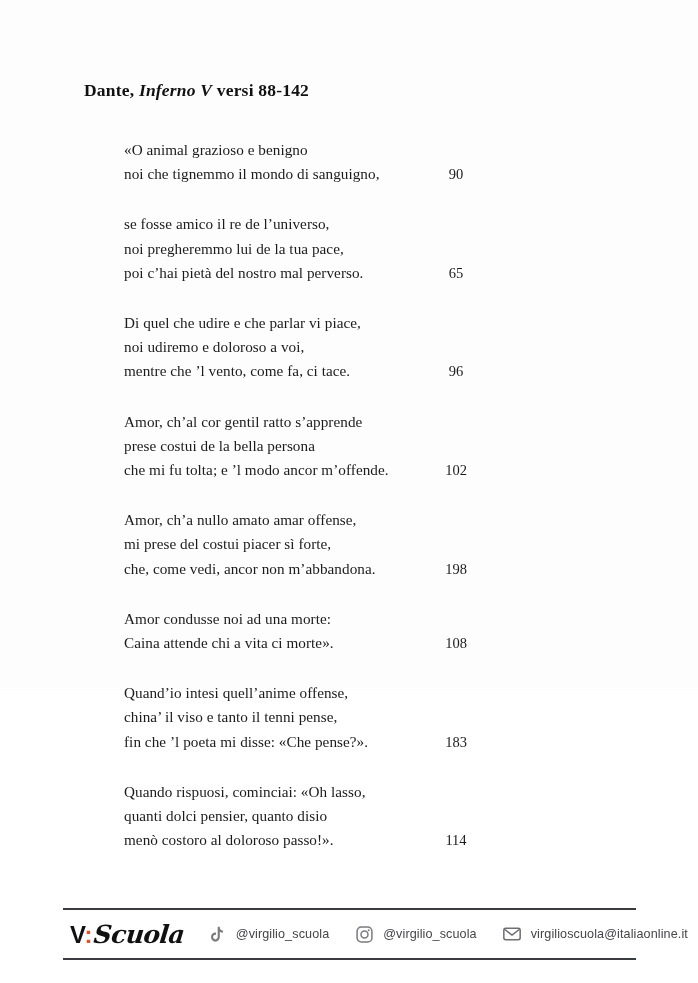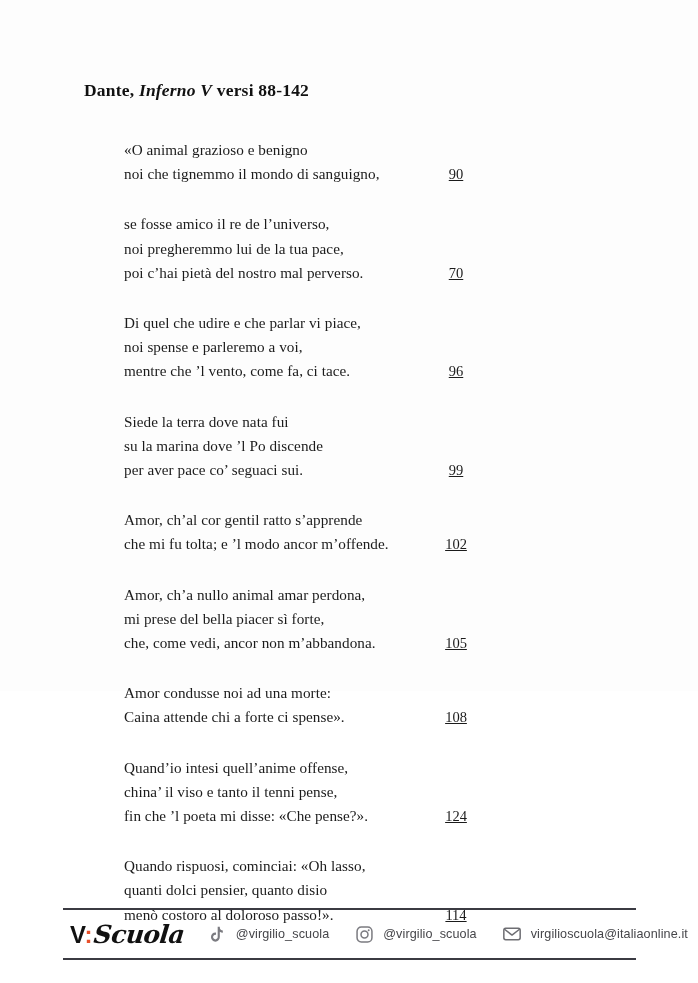--- a/index.html
+++ b/index.html
@@ -63,21 +63,20 @@
   .verse-num {
     position: absolute;
     left: 310px;
     width: 44px;
     text-align: center;
     bottom: 0px;
     font-family: "Liberation Serif", serif;
     font-size: 14.5px;
     line-height: 24.2px;
     color: #1b1b1b;
-    text-decoration: underline;
   }
 
   
   .footer {
     position: absolute;
     left: 63px;
     top: 908px;
     width: 573px;
   }
   .rule-top, .rule-bottom {
@@ -165,61 +164,56 @@
     <div class="tercet">
       <div class="verse">«O animal grazioso e benigno</div>
       <div class="verse">noi che tignemmo il mondo di sanguigno,</div>
       <div class="verse-num">90</div>
     </div>
 
     <div class="tercet">
       <div class="verse">se fosse amico il re de l’universo,</div>
       <div class="verse">noi pregheremmo lui de la tua pace,</div>
       <div class="verse">poi c’hai pietà del nostro mal perverso.</div>
-      <div class="verse-num">70</div>
+      <div class="verse-num">65</div>
     </div>
 
     <div class="tercet">
       <div class="verse">Di quel che udire e che parlar vi piace,</div>
-      <div class="verse">noi spense e parleremo a voi,</div>
+      <div class="verse">noi udiremo e doloroso a voi,</div>
       <div class="verse">mentre che ’l vento, come fa, ci tace.</div>
       <div class="verse-num">96</div>
     </div>
 
-    <div class="tercet">
-      <div class="verse">Siede la terra dove nata fui</div>
-      <div class="verse">su la marina dove ’l Po discende</div>
-      <div class="verse">per aver pace co’ seguaci sui.</div>
-      <div class="verse-num">99</div>
-    </div>
 
     <div class="tercet">
       <div class="verse">Amor, ch’al cor gentil ratto s’apprende</div>
+      <div class="verse">prese costui de la bella persona</div>
       <div class="verse">che mi fu tolta; e ’l modo ancor m’offende.</div>
       <div class="verse-num">102</div>
     </div>
 
     <div class="tercet">
-      <div class="verse">Amor, ch’a nullo animal amar perdona,</div>
-      <div class="verse">mi prese del bella piacer sì forte,</div>
+      <div class="verse">Amor, ch’a nullo amato amar offense,</div>
+      <div class="verse">mi prese del costui piacer sì forte,</div>
       <div class="verse">che, come vedi, ancor non m’abbandona.</div>
-      <div class="verse-num">105</div>
+      <div class="verse-num">198</div>
     </div>
 
     <div class="tercet">
       <div class="verse">Amor condusse noi ad una morte:</div>
-      <div class="verse">Caina attende chi a forte ci spense».</div>
+      <div class="verse">Caina attende chi a vita ci morte».</div>
       <div class="verse-num">108</div>
     </div>
 
     <div class="tercet">
       <div class="verse">Quand’io intesi quell’anime offense,</div>
       <div class="verse">china’ il viso e tanto il tenni pense,</div>
       <div class="verse">fin che ’l poeta mi disse: «Che pense?».</div>
-      <div class="verse-num">124</div>
+      <div class="verse-num">183</div>
     </div>
 
     <div class="tercet">
       <div class="verse">Quando rispuosi, cominciai: «Oh lasso,</div>
       <div class="verse">quanti dolci pensier, quanto disio</div>
       <div class="verse">menò costoro al doloroso passo!».</div>
       <div class="verse-num">114</div>
     </div>
 
   </div>

